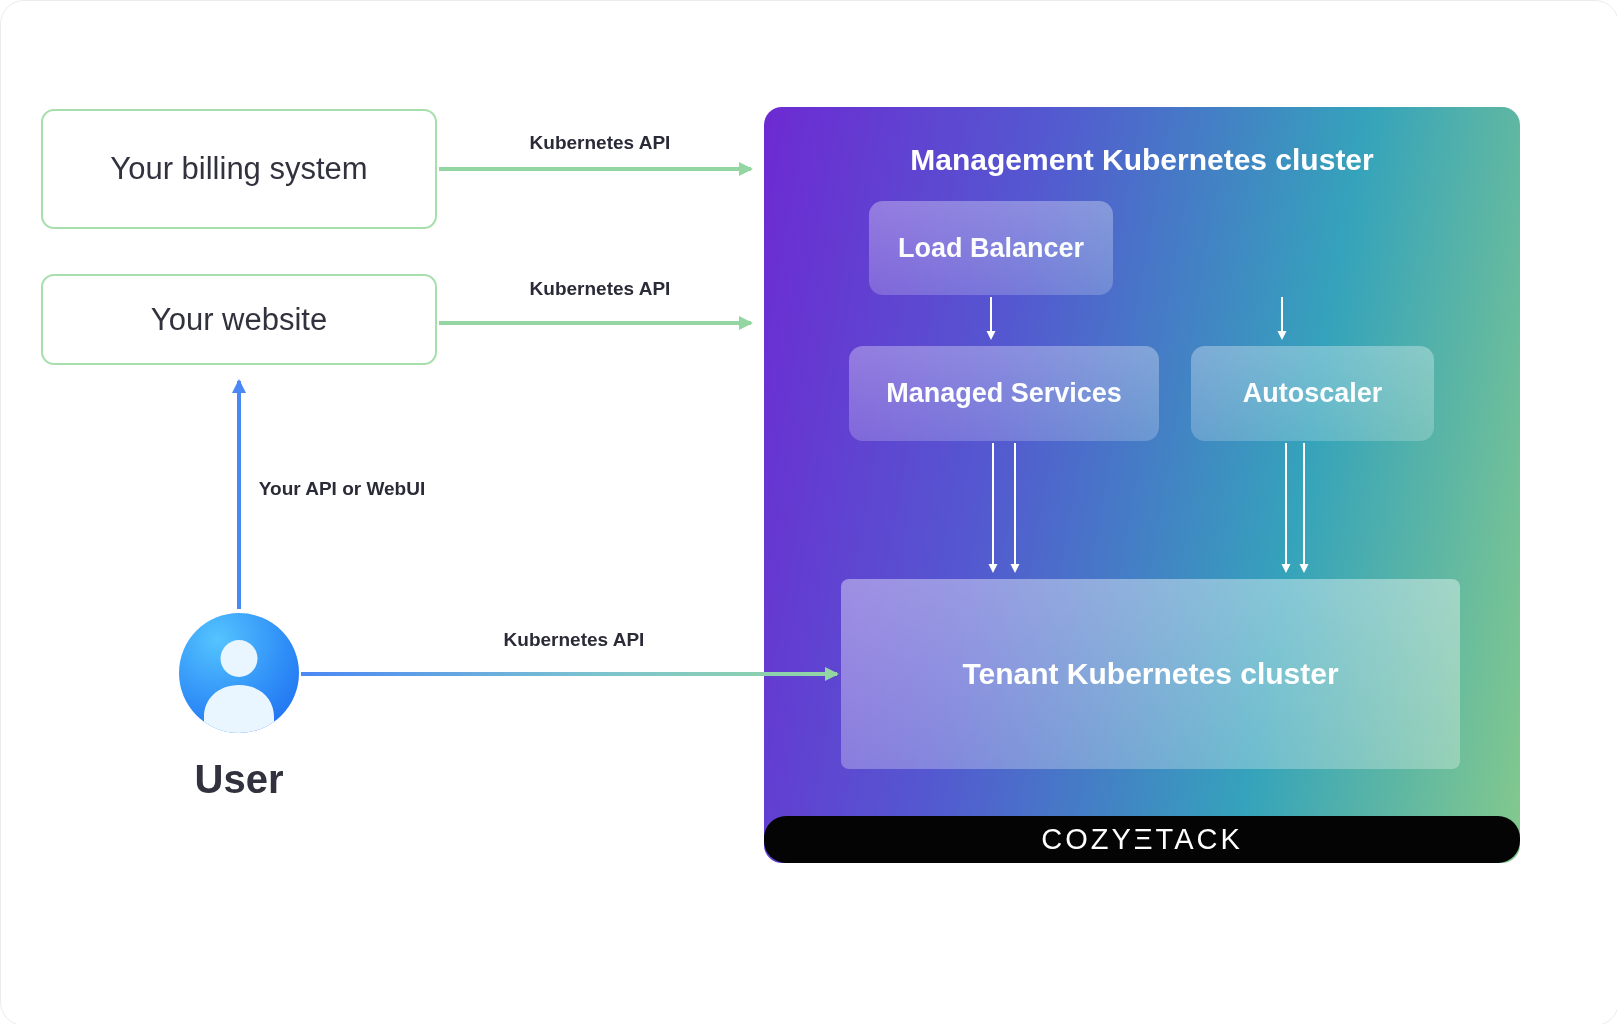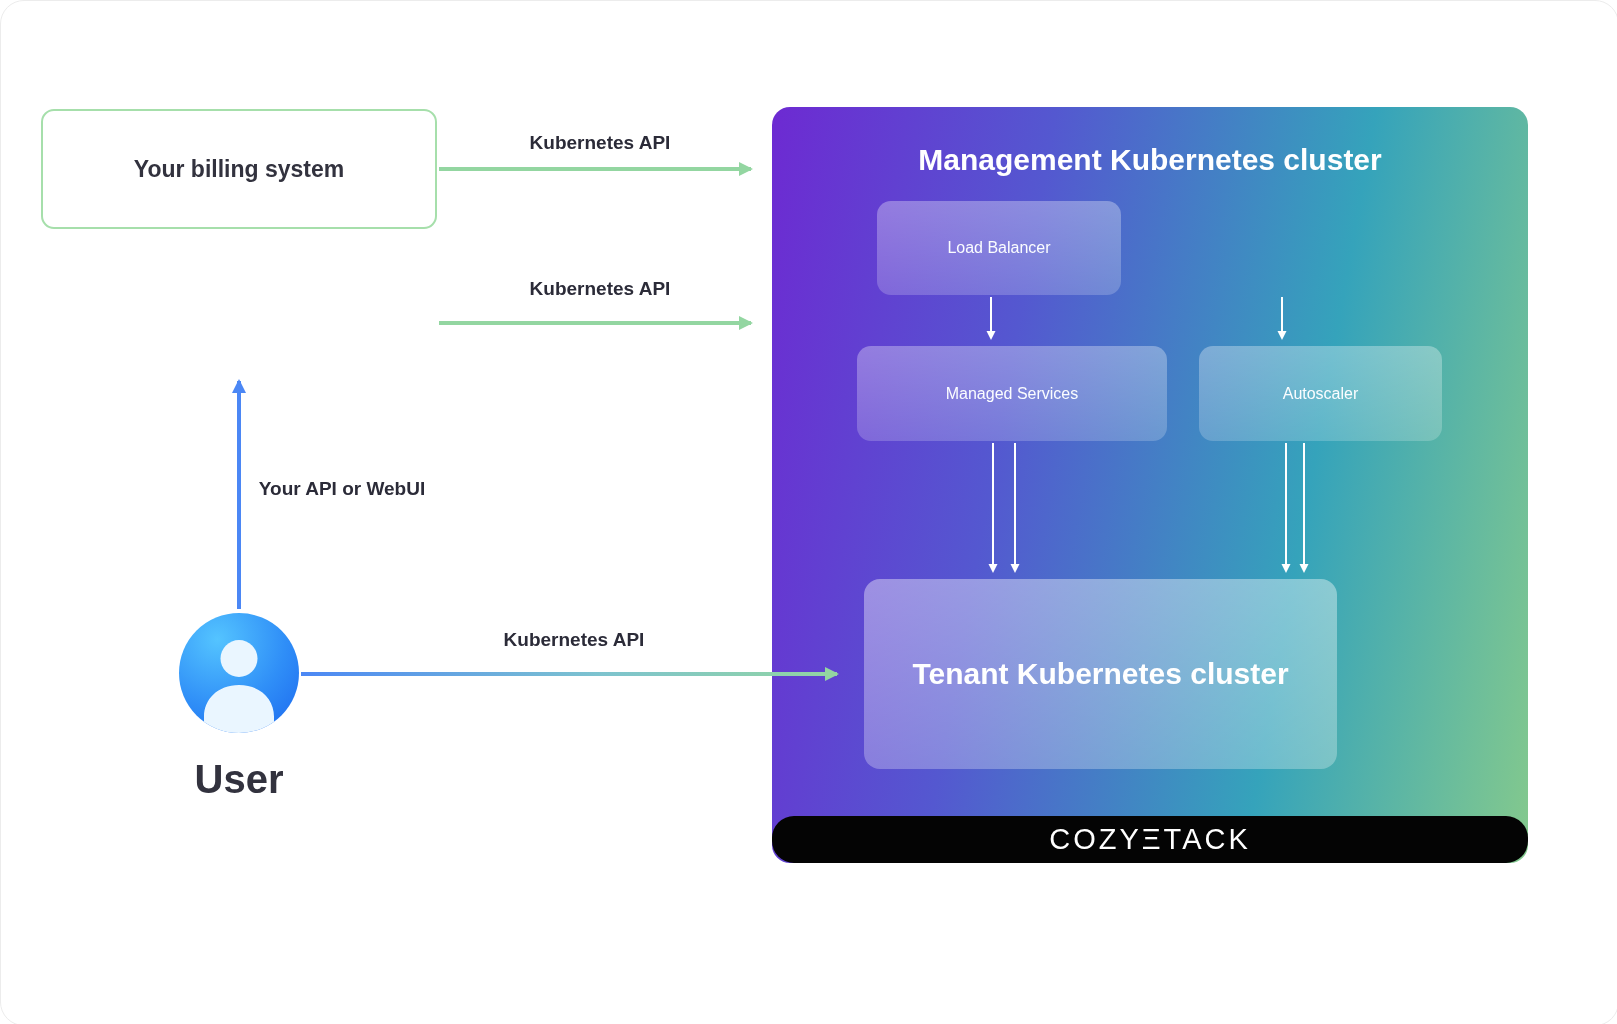--- a/index.html
+++ b/index.html
@@ -24,22 +24,22 @@
     position: absolute;
     background: #ffffff;
     border: 2px solid #a6dfab;
     border-radius: 13px;
     display: flex;
     align-items: center;
     justify-content: center;
     box-sizing: border-box;
   }
   .ext-box .label {
-    font-size: 23px;
-    font-weight: bold;
+    font-size: 31px;
+    font-weight: normal;
     color: #32323e;
   }
   .box-billing { left: 40px; top: 108px; width: 396px; height: 120px; }
   .box-website { left: 40px; top: 273px; width: 396px; height: 91px; }
 
   .user-avatar {
     position: absolute;
     left: 178px; top: 612px;
     width: 120px; height: 120px;
     border-radius: 50%;
@@ -71,54 +71,53 @@
   .lbl-tenant  { left: 573px; top: 628px; }
 
   
   .panel {
     position: absolute;
     left: 763px; top: 106px;
     width: 756px; height: 756px;
     border-radius: 18px;
     background: linear-gradient(100deg, #6d2ad2 0%, #5458d0 32%, #35a3bb 68%, #84c98d 100%);
     overflow: hidden;
-    margin-left: 8px;
   }
   .panel-title {
     position: absolute;
     left: 0; right: 0; top: 36px;
     text-align: center;
     font-size: 30px;
     font-weight: bold;
     color: #ffffff;
   }
   .component {
     position: absolute;
     background: linear-gradient(180deg, rgba(255,255,255,0.32), rgba(255,255,255,0.20));
     border-radius: 14px;
     display: flex;
     align-items: center;
     justify-content: center;
   }
   .component .c-label {
-    font-size: 16px;
-    font-weight: 400;
+    font-size: 27px;
+    font-weight: 700;
     color: #fbfdff;
   }
   .cmp-lb { left: 105px; top: 94px;  width: 244px; height: 94px; }
   .cmp-pv { left: 389px; top: 94px;  width: 258px; height: 94px; }
   .cmp-ms { left: 85px;  top: 239px; width: 310px; height: 95px; }
   .cmp-as { left: 427px; top: 239px; width: 243px; height: 95px; }
 
   .tenant {
     position: absolute;
-    left: 92px; top: 472px;
-    width: 473px; height: 190px;
+    left: 77px; top: 472px;
+    width: 619px; height: 190px;
     background: linear-gradient(180deg, rgba(255,255,255,0.40), rgba(255,255,255,0.28));
-    border-radius: 16px;
+    border-radius: 8px;
     display: flex;
     align-items: center;
     justify-content: center;
   }
   .tenant .t-label {
     font-size: 30px;
     font-weight: bold;
     color: #ffffff;
   }
 
@@ -149,20 +148,23 @@
 </style>
 </head>
 <body>
 
 <div class="canvas">
 
   <div class="ext-box box-billing">
     <span class="label">Your billing system</span>
   </div>
 
+  <div class="ext-box box-website">
+    <span class="label">Your website</span>
+  </div>
 
   <div class="user-avatar">
     <svg viewBox="0 0 24 24">
       <circle cx="12" cy="9.1" r="3.7" fill="#eaf6ff"></circle>
       <path d="M12,14.4 c-4.3,0 -7,2.9 -7,6.3 v3.3 h14 v-3.3 c0,-3.4 -2.7,-6.3 -7,-6.3 z" fill="#eaf6ff"></path>
     </svg>
   </div>
   <div class="user-label">User</div>
 
   <div class="edge-label lbl-billing">Kubernetes API</div>

